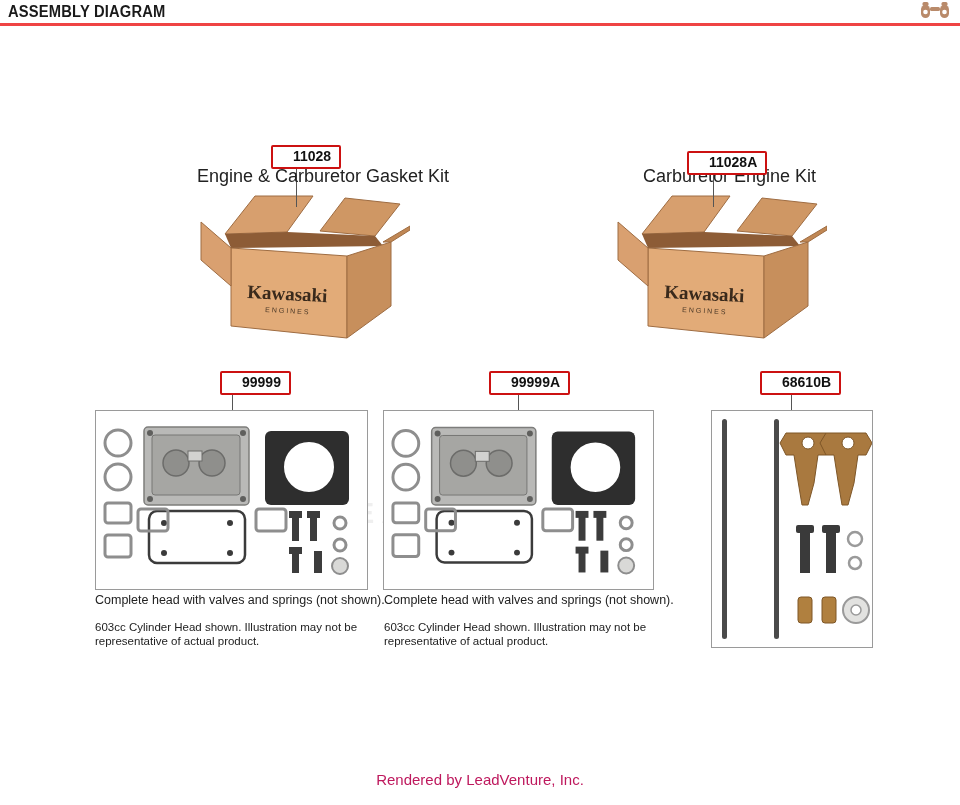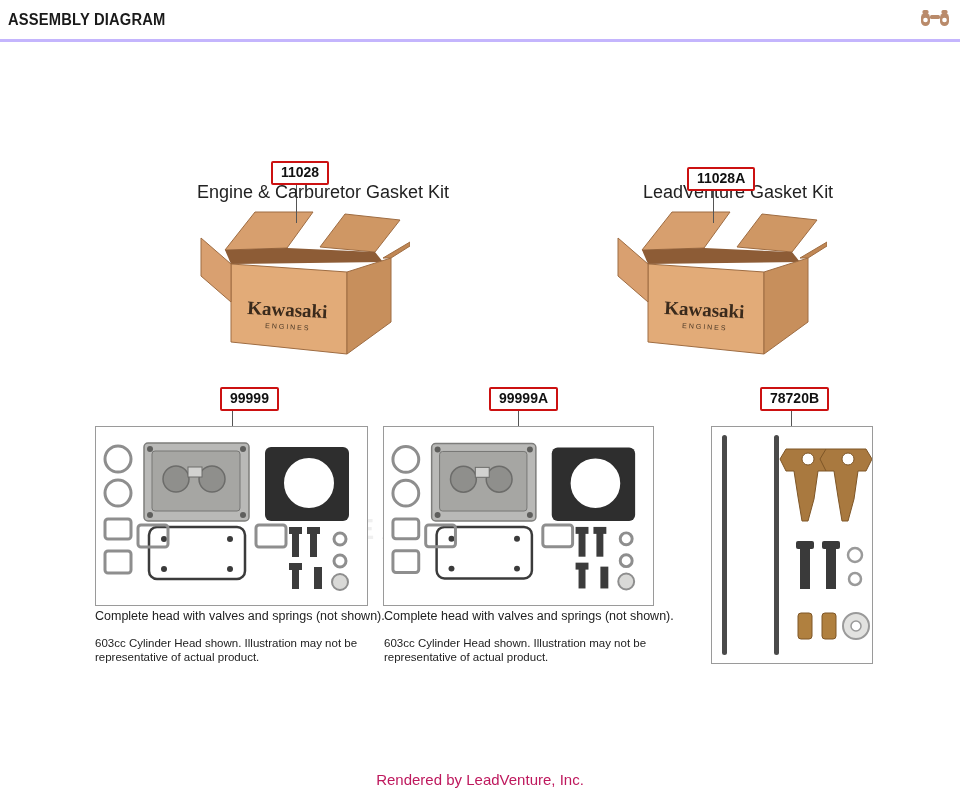--- a/index.html
+++ b/index.html
@@ -11,23 +11,23 @@
     width: 960px;
     height: 805px;
     font-family: "Liberation Sans", sans-serif;
     color: #000;
     position: relative;
     overflow: hidden;
   }
 
   
   .header {
-    height: 42px;
+    height: 26px;
     background: #ffffff;
-    border-bottom: 3px solid #c4b5fd;
+    border-bottom: 3px solid #ef4444;
     display: flex;
     align-items: center;
     justify-content: space-between;
     padding: 0 10px 0 8px;
     box-sizing: border-box;
   }
   .header-title {
     font-family: "Liberation Sans Narrow", "Liberation Sans", sans-serif;
     font-size: 16px;
     font-weight: bold;
@@ -63,21 +63,21 @@
   }
 
   
   .callout {
     position: absolute;
     border: 2px solid #cc1111;
     background: #ffffff;
     font-size: 14px;
     font-weight: bold;
     color: #111;
-    padding: 2px 8px 3px 8px;
+    padding: 2px 8px 3px 20px;
     border-radius: 2px;
     white-space: nowrap;
     line-height: 15px;
     box-sizing: border-box;
     z-index: 5;
   }
   .leader {
     position: absolute;
     width: 1px;
     background: #555;
@@ -154,21 +154,21 @@
 <div class="canvas">
 
   <div class="watermark">LEADVENTURE</div>
 
   <div class="callout" style="left:271px; top:119px;">11028</div>
   <div class="leader" style="left:296px; top:141px; height:40px;"></div>
   <div class="caption" style="left:197px; top:140px;">Engine &amp; Carburetor Gasket Kit</div>
 
   <div class="callout" style="left:687px; top:125px;">11028A</div>
   <div class="leader" style="left:713px; top:141px; height:40px;"></div>
-  <div class="caption" style="left:643px; top:140px;">LeadVenture Gasket Kit</div>
+  <div class="caption" style="left:643px; top:140px;">Carburetor Engine Kit</div>
 
   <div class="carton" style="left:195px; top:160px;">
     <svg width="215" height="155" viewBox="0 0 215 155">
 
       <polygon points="30,48 60,10 118,10 92,46" fill="#d79f6e" stroke="#9e6c42" stroke-width="1"></polygon>
       <polygon points="125,45 150,12 205,18 180,50" fill="#cf9764" stroke="#9e6c42" stroke-width="1"></polygon>
 
       <polygon points="30,48 92,46 180,50 188,60 36,62" fill="#8d5c36"></polygon>
 
       <polygon points="36,62 36,140 152,152 152,70" fill="#e2ab78" stroke="#9e6c42" stroke-width="1"></polygon>
@@ -196,21 +196,21 @@
       <text x="70" y="126" font-family="Liberation Sans, sans-serif" font-size="7" letter-spacing="2" fill="#4a3826" transform="rotate(3 70 126)">ENGINES</text>
     </svg>
   </div>
 
   <div class="callout" style="left:205px; top:345px;margin-left:15px;">99999</div>
   <div class="leader" style="left:232px; top:367px; height:17px;"></div>
 
   <div class="callout" style="left:489px; top:345px;">99999A</div>
   <div class="leader" style="left:518px; top:367px; height:17px;"></div>
 
-  <div class="callout" style="left:760px; top:345px;">78720B</div>
+  <div class="callout" style="left:760px; top:345px;">68610B</div>
   <div class="leader" style="left:791px; top:367px; height:17px;"></div>
 
   <div class="panel" style="left:95px; top:384px; width:273px; height:180px;">
     <svg width="271" height="178" viewBox="0 0 271 178">
       <rect x="0" y="0" width="271" height="178" fill="#ffffff"></rect>
 
       <circle cx="22" cy="32" r="13" fill="none" stroke="#8e8e8e" stroke-width="3"></circle>
       <circle cx="22" cy="66" r="13" fill="none" stroke="#8e8e8e" stroke-width="3"></circle>
       <rect x="9" y="92" width="26" height="20" rx="3" fill="none" stroke="#8e8e8e" stroke-width="3"></rect>
       <rect x="9" y="124" width="26" height="22" rx="3" fill="none" stroke="#8e8e8e" stroke-width="3"></rect>

